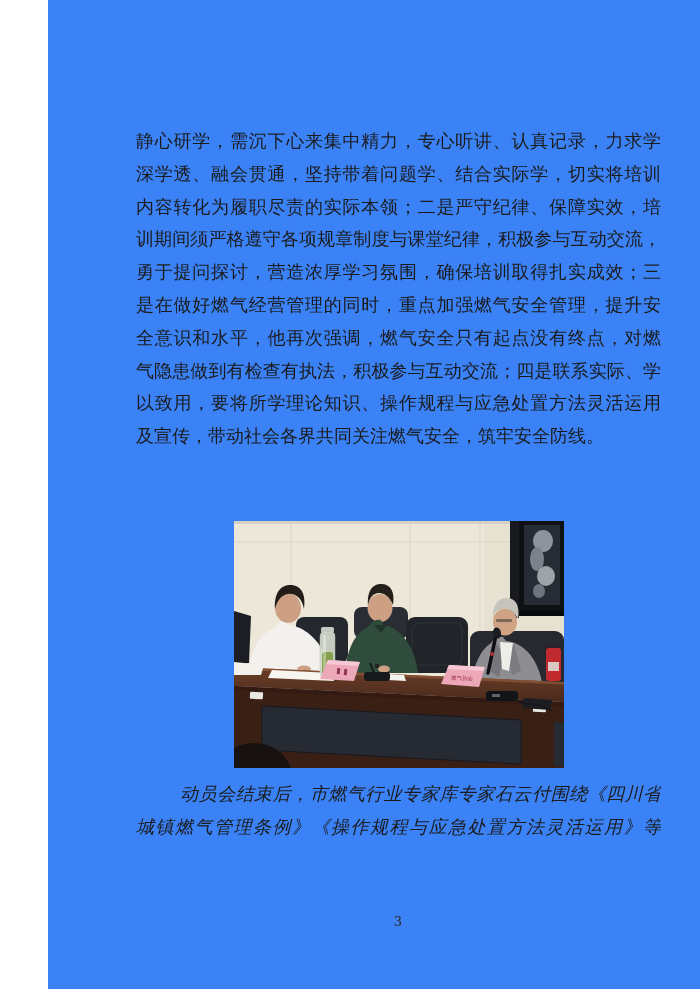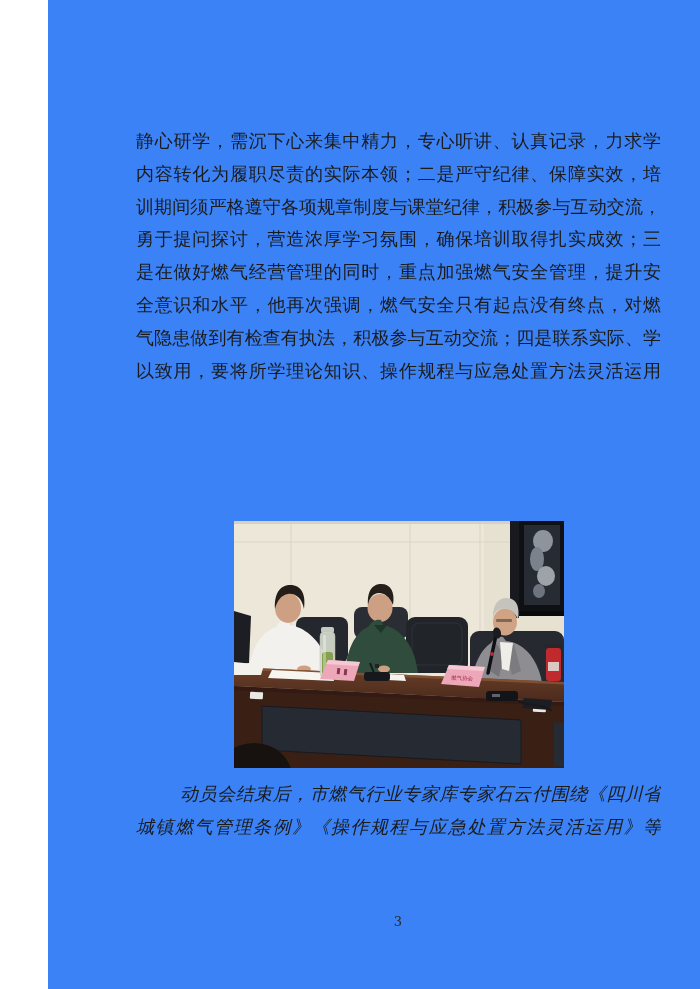--- a/index.html
+++ b/index.html
@@ -50,27 +50,29 @@
     color: #2a2a2a;
   }
 </style>
 </head>
 <body>
 
 <div class="page">
 
   <div class="para p1">
     <div class="line">静心研学，需沉下心来集中精力，专心听讲、认真记录，力求学</div>
+    <div class="line">深学透、融会贯通，坚持带着问题学、结合实际学，切实将培训</div>
     <div class="line">内容转化为履职尽责的实际本领；二是严守纪律、保障实效，培</div>
     <div class="line">训期间须严格遵守各项规章制度与课堂纪律，积极参与互动交流，</div>
     <div class="line">勇于提问探讨，营造浓厚学习氛围，确保培训取得扎实成效；三</div>
     <div class="line">是在做好燃气经营管理的同时，重点加强燃气安全管理，提升安</div>
     <div class="line">全意识和水平，他再次强调，燃气安全只有起点没有终点，对燃</div>
     <div class="line">气隐患做到有检查有执法，积极参与互动交流；四是联系实际、学</div>
     <div class="line">以致用，要将所学理论知识、操作规程与应急处置方法灵活运用</div>
+    <div class="line no-just">及宣传，带动社会各界共同关注燃气安全，筑牢安全防线。</div>
   </div>
 
   <figure class="photo">
     <svg width="330" height="247" viewBox="0 0 330 247" xmlns="http://www.w3.org/2000/svg">
       <defs>
         <linearGradient id="gTop" x1="0" y1="0" x2="0" y2="1">
           <stop offset="0" stop-color="#6b3f28"></stop>
           <stop offset="1" stop-color="#4b2a1c"></stop>
         </linearGradient>
       </defs>

